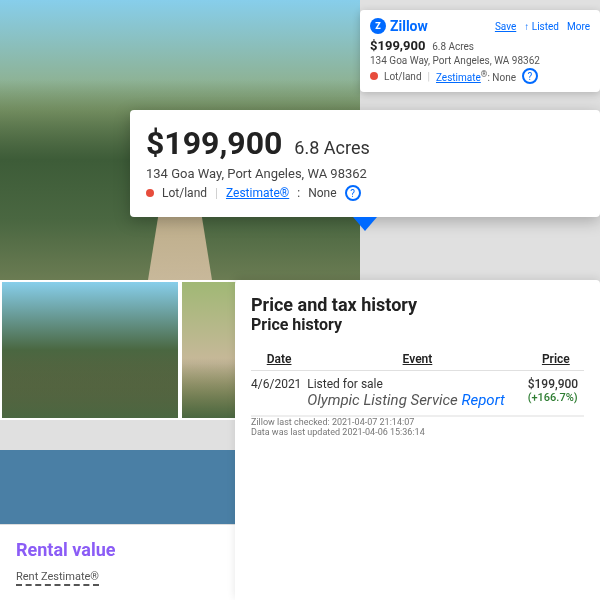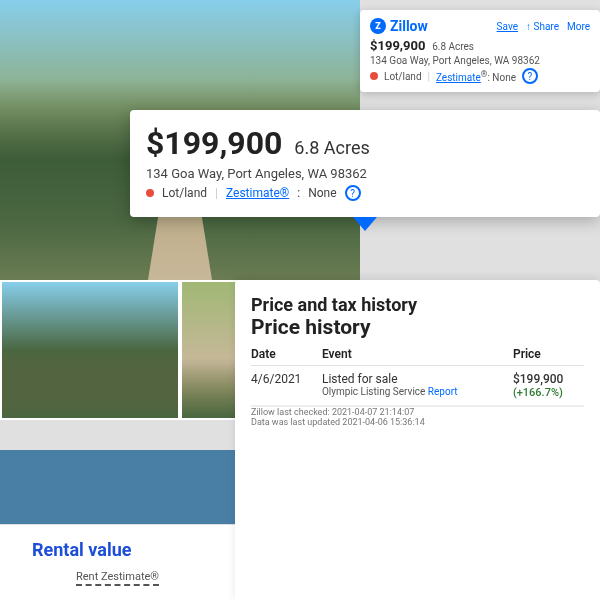--- a/index.html
+++ b/index.html
@@ -220,36 +220,37 @@
       overflow: hidden;
       z-index: 5;
     }
     .panel-title {
       font-size: 18px;
       font-weight: 700;
       color: #222;
       margin-bottom: 0;
     }
     .section-title {
-      font-size: 21px;
-      font-weight: 700;
-      color: #222;
-      margin-bottom: 4px;
+      font-size: 16px;
+      font-weight: 700;
+      color: #222;
+      margin-bottom: 14px;
     }
     .history-table {
       width: 100%;
       font-size: 12px;
       border-collapse: collapse;
     }
     .history-table th {
-      text-align: left;
+      text-align: center;
       color: #222;
       font-weight: 600;
       padding: 4px 0;
       border-bottom: 1px solid #e0e0e0;
+      text-decoration: underline;
     }
     .history-table td {
       padding: 6px 0;
       color: #333;
       vertical-align: top;
     }
     .price-col {
       color: #222;
       font-weight: 500;
     }
@@ -257,22 +258,23 @@
       color: #2e7d32;
       font-size: 11px;
       display: block;
     }
     .report-link {
       color: #006aff;
       cursor: pointer;
       text-decoration: none;
     }
     .source-text {
-      font-size: 10px;
+      font-size: 15px;
       color: #555;
+      font-style: italic;
     }
     .row-divider {
       border: none;
       border-top: 1px solid #eee;
     }
     .footer-note {
       font-size: 9px;
       color: #777;
     }
 
@@ -283,27 +285,26 @@
       left: 0;
       width: 235px;
       background: white;
       border-radius: 0;
       padding: 14px 16px;
       border-top: 1px solid #ddd;
     }
     .rental-title {
       font-size: 18px;
       font-weight: 700;
-      color: #1d4ed8;
+      color: #8b5cf6;
       margin-bottom: 10px;
-      margin-left: 16px;
     }
     .rental-zestimate-row {
       display: flex;
-      flex-direction: column;
+      flex-direction: row;
       align-items: center;
     }
     .rent-zestimate-label {
       font-size: 11px;
       color: #555;
       border-bottom: 2px dashed #555;
       padding-bottom: 1px;
       cursor: pointer;
     }
     .rent-amount {
@@ -351,21 +352,21 @@
 <div class="blue-bg-bar"></div>
 
 <div class="zillow-header-card">
   <div class="zillow-logo-row">
     <div class="zillow-logo">
       <div class="zillow-logo-icon">Z</div>
       <span>Zillow</span>
     </div>
     <div class="zillow-actions">
       <span style="cursor:pointer;text-decoration:underline;">Save</span>
-      <span style="cursor:pointer;">↑ <span>Share</span></span>
+      <span style="cursor:pointer;">↑ <span>Listed</span></span>
       <span style="cursor:pointer;">More</span>
     </div>
   </div>
   <div>
     <span class="zillow-small-price">$199,900</span>
     <span class="zillow-small-acres">6.8 Acres</span>
   </div>
   <div class="zillow-small-address">134 Goa Way, Port Angeles, WA 98362</div>
   <div class="zillow-small-tags">
     <span class="red-dot"></span>

